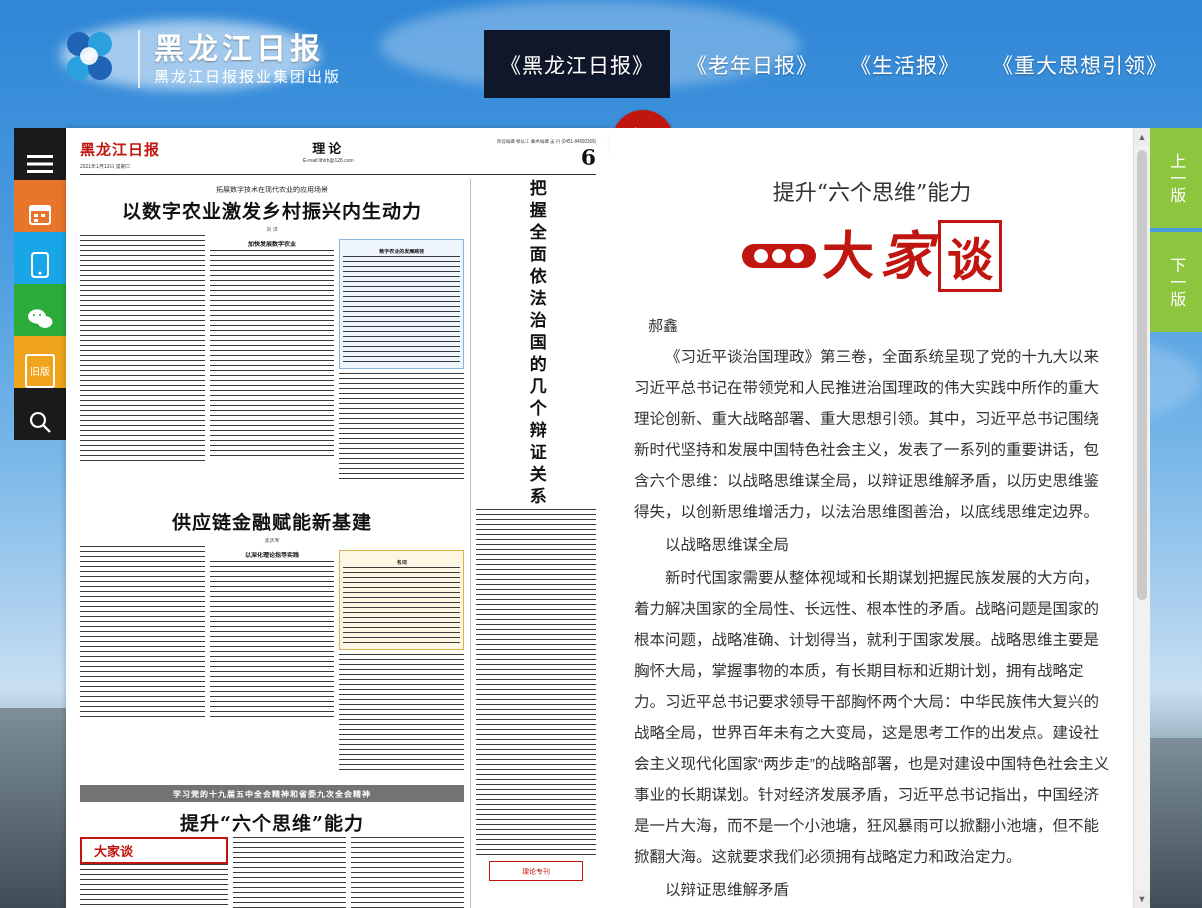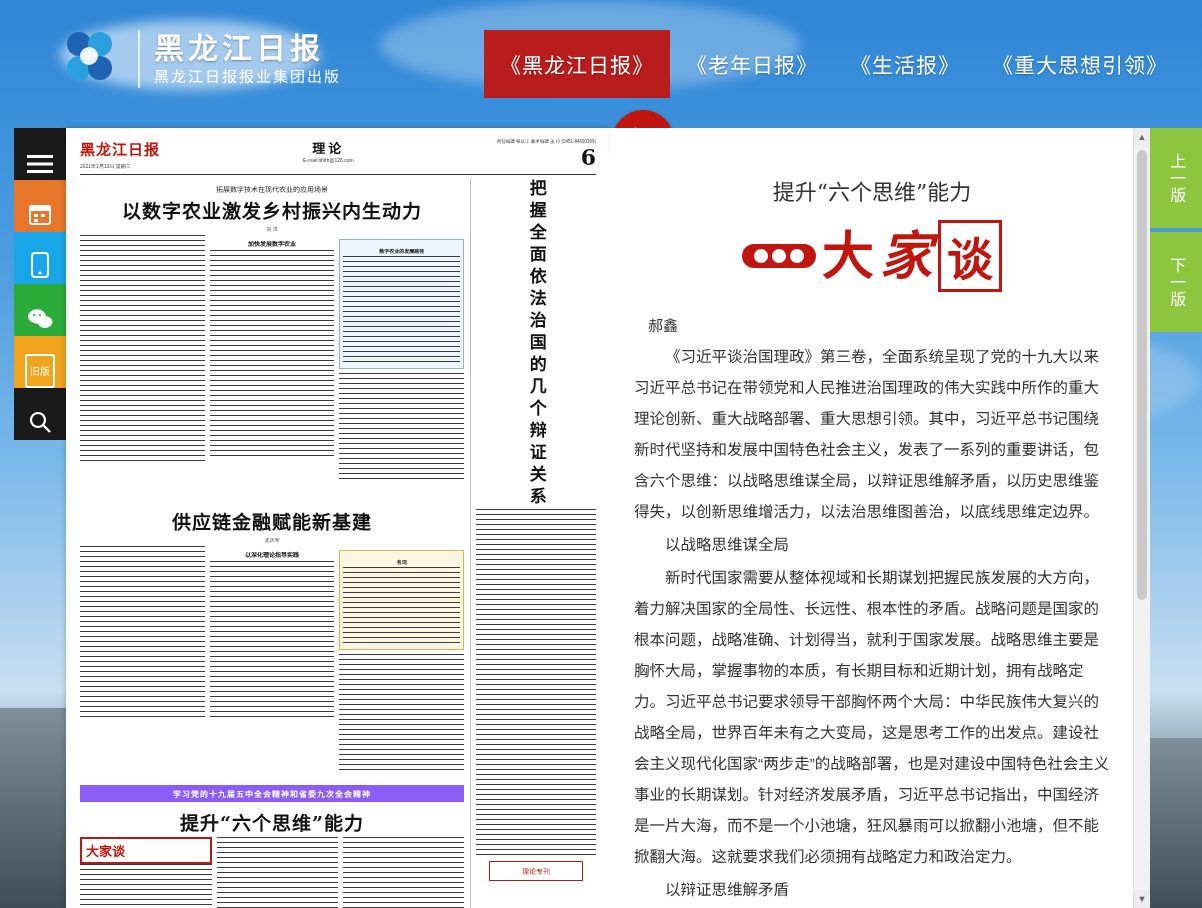--- a/index.html
+++ b/index.html
@@ -32,21 +32,21 @@
   .logo-sep{width:2px;height:58px;background:rgba(255,255,255,.75);margin:0 14px;}
   .logo-text{color:#fff;}
   .logo-title{font-size:30px;font-weight:bold;letter-spacing:4px;line-height:1.1;
     font-family:"DejaVu Serif","Liberation Serif",serif; text-shadow:0 1px 2px rgba(0,0,0,.35);}
   .logo-sub{font-size:15px;letter-spacing:2px;margin-top:0;}
 
   .nav{position:absolute;right:18px;top:30px;display:flex;align-items:stretch;height:68px;}
   .nav-item{display:flex;align-items:center;justify-content:center;padding:0 16px;
     color:#fff;font-size:21px;letter-spacing:1px;white-space:nowrap;
     font-family:"DejaVu Serif","Liberation Serif",serif;text-shadow:0 1px 2px rgba(0,0,0,.3);}
-  .nav-item.active{background:#b91c1c;}
+  .nav-item.active{background:#0f172a;}
 
   
   .rail{position:absolute;left:14px;top:128px;width:52px;}
   .rail-btn{width:52px;height:52px;margin-bottom:0;display:flex;align-items:flex-end;justify-content:center;
     color:#fff;font-size:22px;}
   .rb-menu{background:#1a1a1a;}
   .rb-cal{background:#e8762a;}
   .rb-phone{background:#19a6e8;}
   .rb-wechat{background:#2aab3a;}
   .rb-old{background:#f0a41e;}
@@ -82,22 +82,22 @@
   .tx{font-size:3.4px;line-height:1.45;color:#2a2a2a;text-align:justify;
     background:repeating-linear-gradient(180deg,#3a3a3a 0 1px,transparent 1px 5px);
     color:transparent;}
   .blk{margin-bottom:6px;}
   .mini-h{font-size:6px;font-weight:bold;color:#111;text-align:center;margin:4px 0 2px;
     font-family:"DejaVu Serif","Liberation Serif",serif;}
   .boxed{border:1px solid #8ab4dd;background:#eef5fc;padding:3px;margin:4px 0;}
   .boxed.y{border-color:#d9b44a;background:#fdf6e3;}
   .vert-title{writing-mode:vertical-rl;font-family:"DejaVu Serif","Liberation Serif",serif;font-weight:bold;
     font-size:17px;letter-spacing:5px;line-height:1.5;height:330px;margin:0 auto;}
-  .redbar{background:#8b5cf6;color:#fff;text-align:center;font-size:8px;padding:3px 0;margin:6px 0;letter-spacing:1px;font-weight:bold;}
-  .dajiatan{display:flex;align-items:center;gap:3px;border:2px solid #c0160f;padding:2px 4px;width:120px;}
+  .redbar{background:#737373;color:#fff;text-align:center;font-size:8px;padding:3px 0;margin:6px 0;letter-spacing:1px;font-weight:bold;}
+  .dajiatan{display:flex;align-items:center;gap:3px;border:2px solid #c0160f;padding:2px 12px;width:120px;}
   .dajiatan .dt{color:#c0160f;font-weight:bold;font-size:13px;font-family:"DejaVu Serif","Liberation Serif",serif;}
   .stamp{border:1px solid #c0160f;color:#c0160f;font-size:7px;text-align:center;padding:4px 6px;width:80px;margin:6px auto 0;}
 
   
   .article{position:absolute;left:610px;top:128px;width:540px;height:780px;background:#fff;overflow:hidden;}
   .art-scroll{position:absolute;right:0;top:0;width:16px;height:780px;background:#f1f1f1;border-left:1px solid #ddd;}
   .art-thumb{position:absolute;left:3px;top:22px;width:10px;height:450px;background:#c9c9c9;border-radius:5px;}
   .art-arrow{position:absolute;left:0;width:16px;height:18px;display:flex;align-items:center;justify-content:center;color:#666;font-size:9px;background:#ececec;}
   .art-arrow.up{top:0;}
   .art-arrow.down{bottom:0;}

